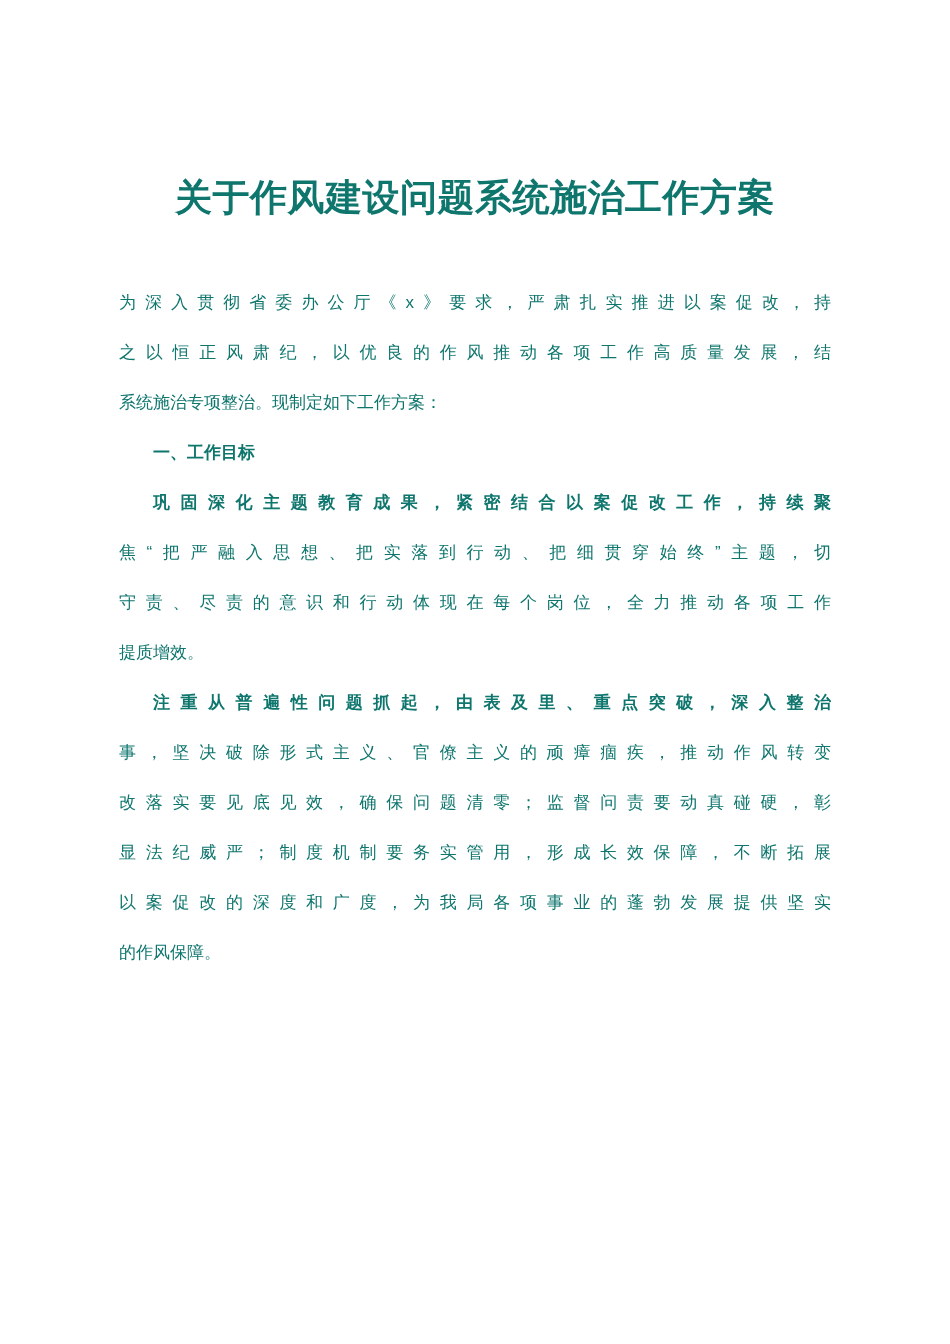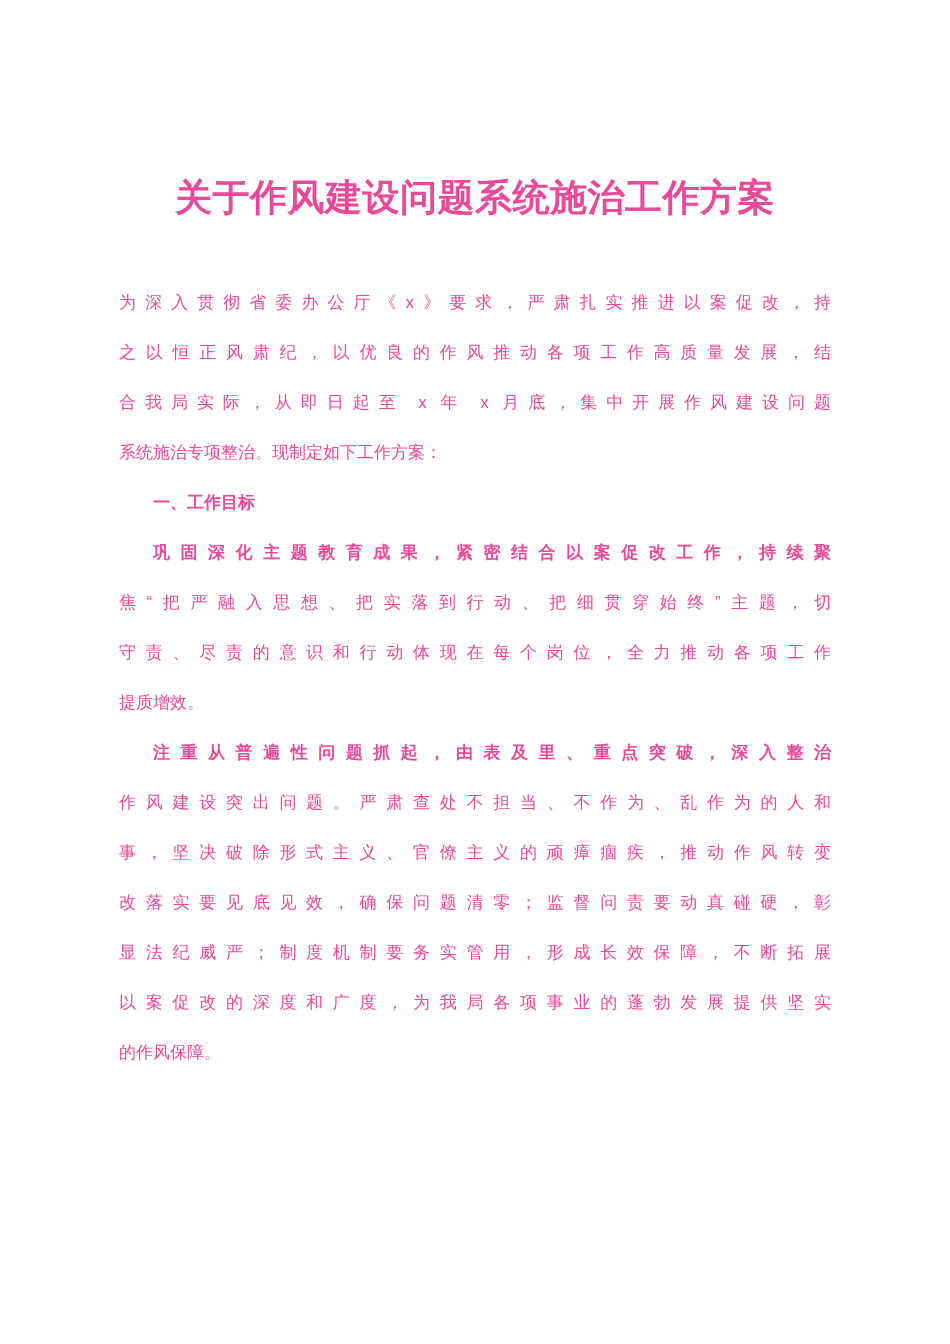--- a/index.html
+++ b/index.html
@@ -6,21 +6,21 @@
     margin: 0;
     padding: 0;
     background: #ffffff;
   }
   .page {
     position: relative;
     width: 950px;
     height: 1344px;
     margin: 0 auto;
     background: #ffffff;
-    color: #ec4899;
+    color: #0f766e;
     font-family: "Liberation Sans", "DejaVu Sans", sans-serif;
     overflow: hidden;
     box-sizing: border-box;
     padding: 0 119px;
   }
   .doc-title {
     margin: 0;
     padding-top: 176px;
     font-size: 37px;
     line-height: 44px;
@@ -57,35 +57,33 @@
 </style>
 </head>
 <body>
 
 <div class="page">
   <h1 class="doc-title">关于作风建设问题系统施治工作方案</h1>
   <div class="doc-body">
       <div class="paragraph">
         <div class="line">为深入贯彻省委办公厅《x》要求，严肃扎实推进以案促改，持</div>
         <div class="line">之以恒正风肃纪，以优良的作风推动各项工作高质量发展，结</div>
-        <div class="line">合我局实际，从即日起至 x 年 x 月底，集中开展作风建设问题</div>
         <div class="line last">系统施治专项整治。现制定如下工作方案：</div>
       </div>
       <div class="paragraph heading">
         <div class="line indent last">一、工作目标</div>
       </div>
       <div class="paragraph">
         <div class="line indent">巩固深化主题教育成果，紧密结合以案促改工作，持续聚</div>
         <div class="line">焦“把严融入思想、把实落到行动、把细贯穿始终”主题，切</div>
         <div class="line">守责、尽责的意识和行动体现在每个岗位，全力推动各项工作</div>
         <div class="line last">提质增效。</div>
       </div>
       <div class="paragraph">
         <div class="line indent">注重从普遍性问题抓起，由表及里、重点突破，深入整治</div>
-        <div class="line">作风建设突出问题。严肃查处不担当、不作为、乱作为的人和</div>
         <div class="line">事，坚决破除形式主义、官僚主义的顽瘴痼疾，推动作风转变</div>
         <div class="line">改落实要见底见效，确保问题清零；监督问责要动真碰硬，彰</div>
         <div class="line">显法纪威严；制度机制要务实管用，形成长效保障，不断拓展</div>
         <div class="line">以案促改的深度和广度，为我局各项事业的蓬勃发展提供坚实</div>
         <div class="line last">的作风保障。</div>
       </div>
     </div>
 </div>
 
 </body></html>

